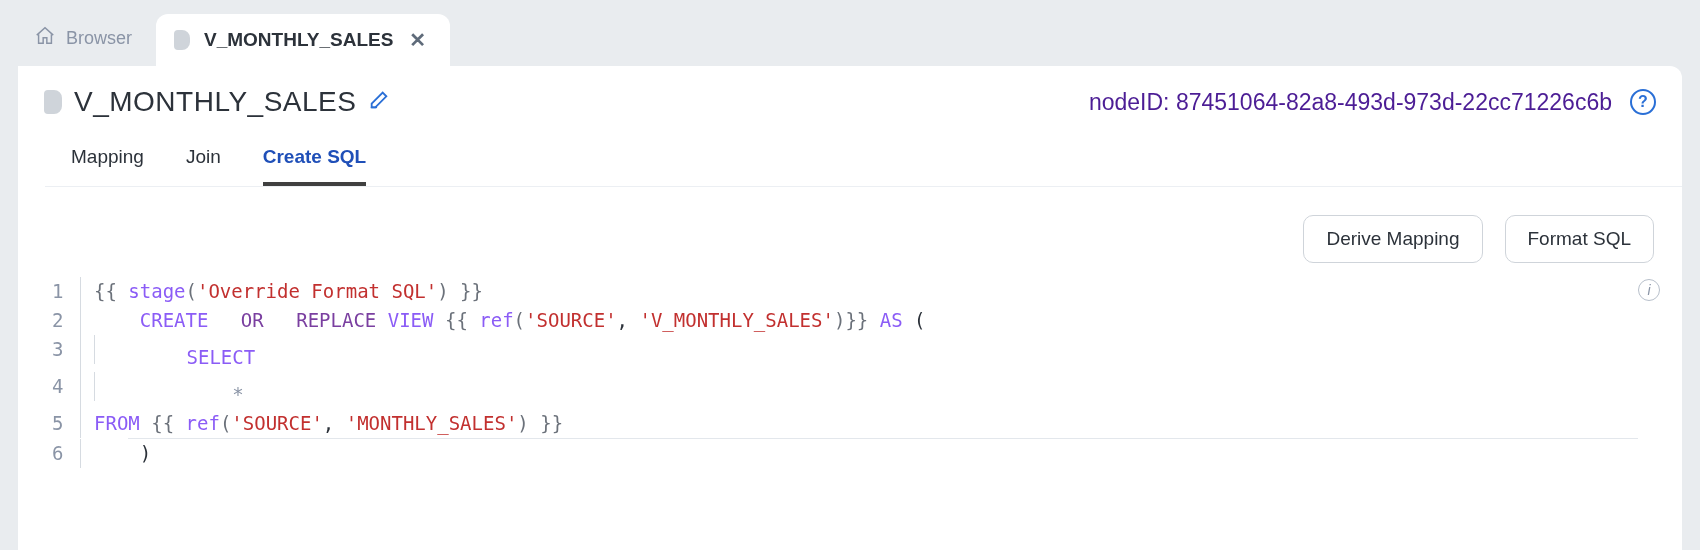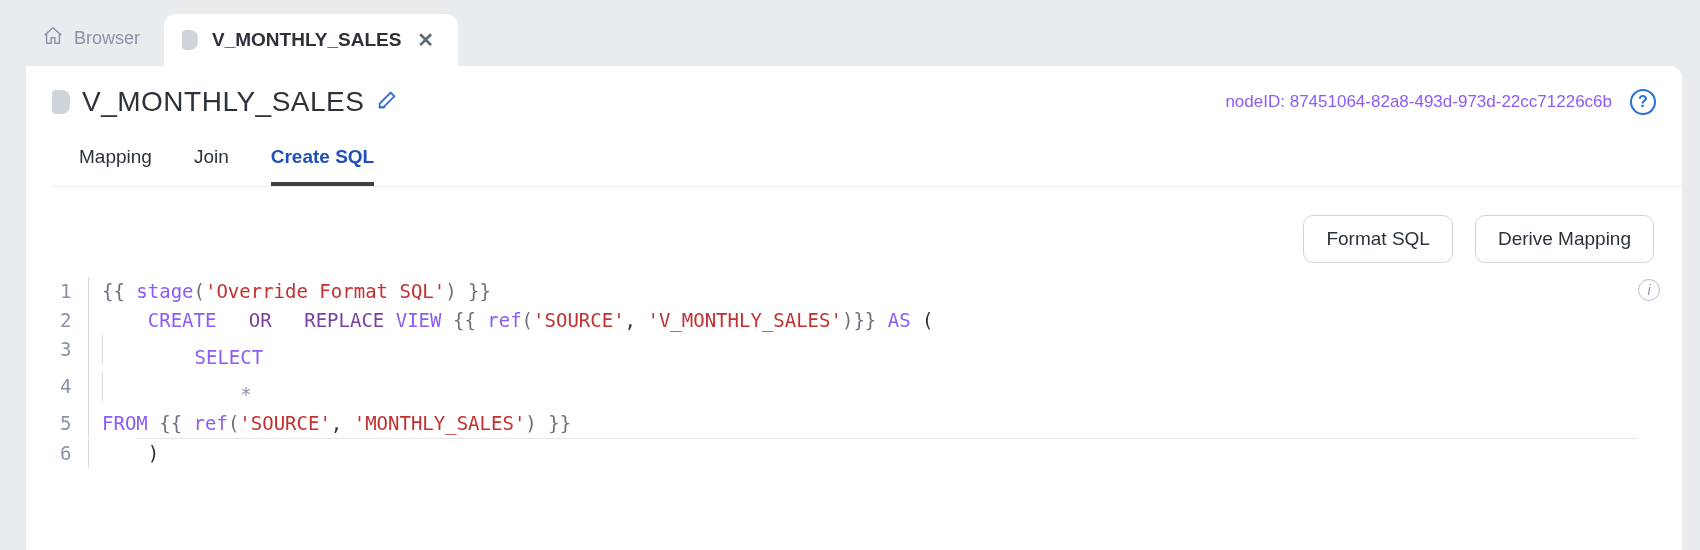--- a/index.html
+++ b/index.html
@@ -5,21 +5,21 @@
   * { box-sizing: border-box; margin: 0; padding: 0; }
   body {
     font-family: -apple-system, BlinkMacSystemFont, "Segoe UI", Helvetica, Arial, sans-serif;
     background: #e9ecef;
     width: 1700px;
     height: 550px;
     overflow: hidden;
     color: #222;
   }
   .page {
-    padding: 10px 18px 0 26px;
+    padding: 10px 18px 0 18px;
   }
   .tabbar {
     display: flex;
     align-items: flex-end;
     gap: 0;
     height: 56px;
   }
   .tab-browser {
     display: flex;
     align-items: center;
@@ -72,21 +72,21 @@
   }
   .title-wrap .node-icon { width: 18px; height: 24px; }
   .page-title {
     font-size: 28px;
     font-weight: 500;
     color: #2c323a;
     letter-spacing: .5px;
   }
   .edit-btn svg { width: 22px; height: 22px; stroke: #2a6fd6; fill: none; stroke-width: 2; }
   .meta-wrap { display: flex; align-items: center; gap: 18px; }
-  .node-id { color: #8b5cf6; font-size: 17px; }
+  .node-id { color: #4c1d95; font-size: 23px; }
   .help-btn {
     width: 26px; height: 26px; border: 2px solid #2a6fd6; border-radius: 50%;
     display: flex; align-items: center; justify-content: center;
     color: #2a6fd6; font-size: 16px; font-weight: 600; cursor: pointer;
   }
   .subtabs {
     display: flex;
     gap: 42px;
     padding: 20px 26px 0 26px;
     border-bottom: 1px solid #eceff3;
@@ -219,22 +219,22 @@
       </div>
     </div>
 
     <div class="subtabs">
       <div class="subtab">Mapping</div>
       <div class="subtab">Join</div>
       <div class="subtab active">Create SQL</div>
     </div>
 
     <div class="toolbar">
+      <button class="btn">Derive Mapping</button>
       <button class="btn">Format SQL</button>
-      <button class="btn">Derive Mapping</button>
     </div>
 
     <div class="editor">
       <span class="info-icon">i</span>
 
       <div class="line">
         <span class="ln">1</span>
         <span class="gutter"></span>
         <span class="code"><span class="tok-delim">{{ </span><span class="tok-func">stage</span><span class="tok-delim">(</span><span class="tok-str">'Override Format SQL'</span><span class="tok-delim">)</span><span class="tok-delim"> }}</span></span>
       </div>

